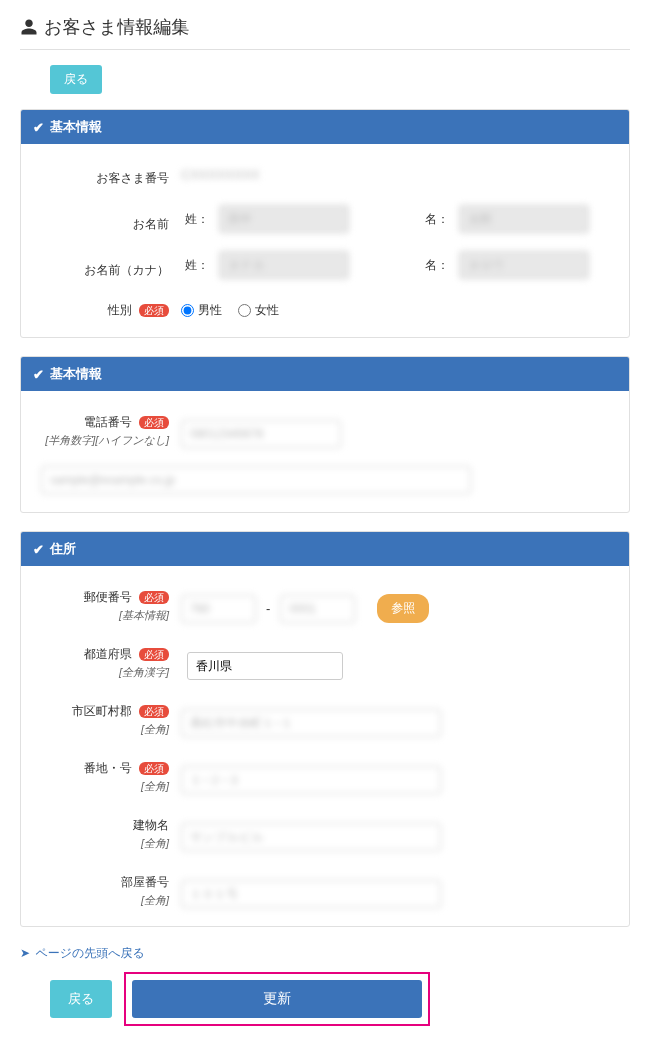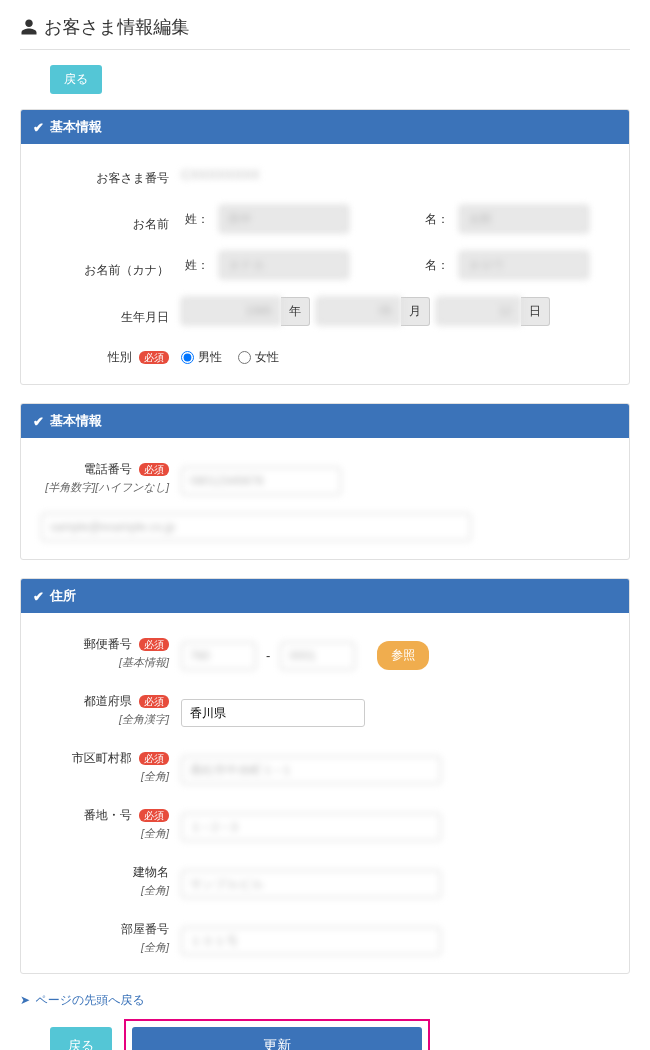--- a/index.html
+++ b/index.html
@@ -83,37 +83,20 @@
         <div class="form-label">お名前（カナ）</div>
         <div class="form-content">
           <span class="inline-label">姓：</span>
           <input type="text" class="input-md input-disabled blur" disabled="" value="タナカ" style="">
           <span style="width:60px"></span>
           <span class="inline-label">名：</span>
           <input type="text" class="input-md input-disabled blur" disabled="" value="タロウ" style="">
         </div>
       </div>
       <div class="form-row">
-        <div class="form-label">生年月日</div>
-        <div class="form-content">
-          <div class="date-group">
-            <input type="text" class="input-year blur" disabled="" value="1985" style="">
-            <span class="date-suffix">年</span>
-          </div>
-          <div class="date-group">
-            <input type="text" class="input-md2 blur" disabled="" value="05" style="">
-            <span class="date-suffix">月</span>
-          </div>
-          <div class="date-group">
-            <input type="text" class="input-md2 blur" disabled="" value="12" style="">
-            <span class="date-suffix">日</span>
-          </div>
-        </div>
-      </div>
-      <div class="form-row">
         <div class="form-label">
           <span>性別</span>
           <span class="badge-req">必須</span>
         </div>
         <div class="form-content">
           <label class="radio-item">
               <input type="radio" name="g" checked="" style="">
               <span>男性</span>
             </label>
           <label class="radio-item">
@@ -171,21 +154,21 @@
           <button class="btn-lookup">参照</button>
         </div>
       </div>
       <div class="form-row">
         <div class="form-label">
           <span>都道府県</span>
           <span class="badge-req">必須</span>
           <span class="hint">[全角漢字]</span>
         </div>
         <div class="form-content">
-          <input type="text" style="width: 184px;" value="香川県">
+          <input type="text" style="width: 156px; margin-left: 6px;" value="香川県">
         </div>
       </div>
       <div class="form-row">
         <div class="form-label">
           <span>市区町村郡</span>
           <span class="badge-req">必須</span>
           <span class="hint">[全角]</span>
         </div>
         <div class="form-content">
           <input type="text" style="width: 260px;" class="blur" value="高松市中央町１−１">

